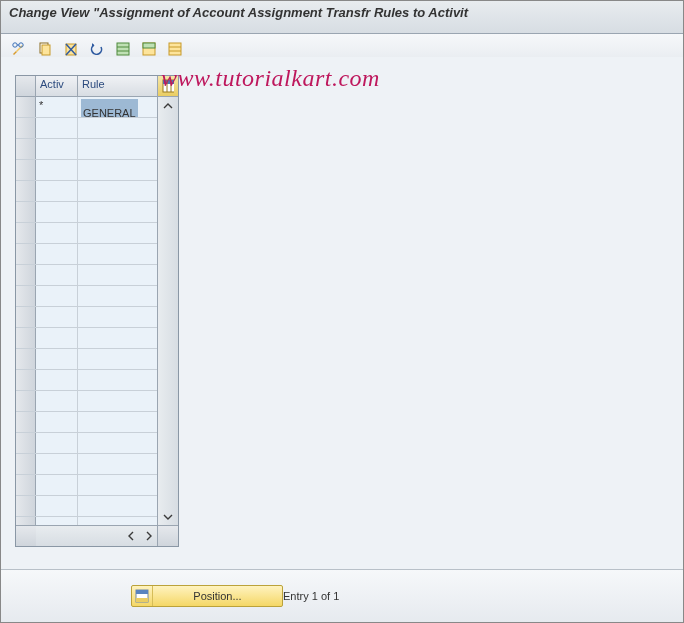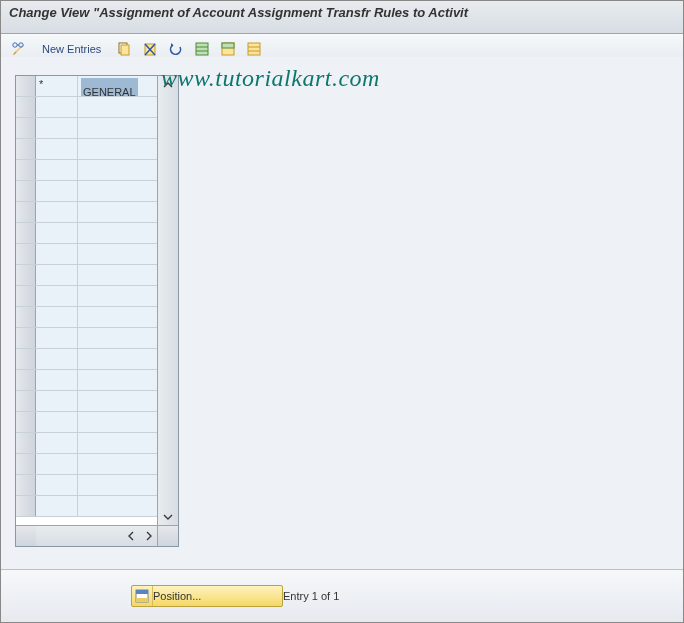--- a/index.html
+++ b/index.html
@@ -3,21 +3,21 @@
 <meta charset="utf-8">
 <style>
   html,body{margin:0;padding:0;font-family:Arial,Helvetica,sans-serif;font-size:11px;background:#fff}
   .frame{box-sizing:border-box;width:684px;height:623px;border:1px solid #888;position:relative;background:#fff;overflow:hidden}
   .titlebar{height:24px;background:linear-gradient(#e8ecef,#d7dde3);border-bottom:1px solid #9aa5b1;padding:4px 8px;font-style:italic;font-weight:bold;font-size:13px;color:#333;white-space:nowrap;overflow:hidden}
   .toolbar{height:30px;background:linear-gradient(#f6f8fa,#e6eaef);border-bottom:1px solid #b8c0c8;display:flex;align-items:center;padding:0 6px;gap:2px}
   .tb-btn{width:22px;height:22px;display:flex;align-items:center;justify-content:center;border:1px solid transparent;border-radius:2px;cursor:pointer}
   .tb-text{padding:0 8px;color:#2b4a7e;cursor:pointer;height:22px;line-height:22px;border:1px solid transparent;border-radius:2px}
   svg{display:block}
   .content{position:absolute;top:56px;left:0;right:0;bottom:0;background:#eef2f6}
-  .watermark{position:absolute;top:8px;left:160px;font-family:"Times New Roman",serif;font-style:italic;font-size:24px;color:#0f766e;font-weight:500;z-index:5;pointer-events:none;letter-spacing:.5px}
+  .watermark{position:absolute;top:8px;left:160px;font-family:"Times New Roman",serif;font-style:italic;font-size:24px;color:#be185d;font-weight:500;z-index:5;pointer-events:none;letter-spacing:.5px}
 
   .grid-wrap{position:absolute;top:18px;left:14px;width:162px;height:470px;border:1px solid #8a97a5;background:#fff;display:flex;flex-direction:column}
   .grid-head{display:flex;height:20px;background:linear-gradient(#f0f2f5,#d8dde3);border-bottom:1px solid #9aa5b1}
   .gh-cell{border-right:1px solid #9aa5b1;padding:2px 4px;box-sizing:border-box;color:#2b4a7e;overflow:hidden;white-space:nowrap}
   .gh-sel{width:20px;background:linear-gradient(#e5e8ec,#cfd5dc)}
   .gh-activ{width:42px}
   .gh-rule{flex:1}
   .gh-cfg{width:20px;background:linear-gradient(#f5e6a8,#eacd62);display:flex;align-items:center;justify-content:center;border-right:none}
   .grid-body{flex:1;overflow:hidden;position:relative;background:#fff}
   .gb-rows{position:absolute;top:0;left:0;right:20px;bottom:20px;overflow:hidden}
@@ -31,41 +31,40 @@
   .vs-btn{width:18px;height:18px;display:flex;align-items:center;justify-content:center;cursor:pointer}
   .vs-track{flex:1;width:100%}
   .hscroll{position:absolute;left:20px;right:20px;bottom:0;height:20px;background:linear-gradient(#e8ecef,#d7dde3);border-top:1px solid #9aa5b1;display:flex;align-items:center;justify-content:flex-end}
   .hs-btn{width:18px;height:18px;display:flex;align-items:center;justify-content:center;cursor:pointer}
   .corner-bl{position:absolute;left:0;bottom:0;width:20px;height:20px;background:linear-gradient(#e5e8ec,#cfd5dc);border-top:1px solid #9aa5b1;border-right:1px solid #9aa5b1}
   .corner-br{position:absolute;right:0;bottom:0;width:20px;height:20px;background:linear-gradient(#e5e8ec,#cfd5dc);border-top:1px solid #9aa5b1;border-left:1px solid #9aa5b1}
 
   .footer{position:absolute;left:0;right:0;bottom:0;height:52px;border-top:1px solid #b8c0c8;background:linear-gradient(#f6f8fa,#e6eaef);display:flex;align-items:center}
   .pos-btn{margin-left:130px;height:22px;width:152px;display:flex;align-items:center;background:linear-gradient(#fff3bf,#f5d766);border:1px solid #bba23a;border-radius:2px;cursor:pointer;box-sizing:border-box}
   .pos-btn .ic{width:20px;height:20px;display:flex;align-items:center;justify-content:center;border-right:1px solid #d6bd58}
-  .pos-btn .lbl{flex:1;color:#333}
+  .pos-btn .lbl{flex:1;text-align:center;color:#333}
   .entry-text{color:#333}
 </style>
 </head>
 <body>
 
 <div class="frame">
 
   <div class="titlebar">Change View "Assignment of Account Assignment Transfr Rules to Activit</div>
 
   <div class="toolbar">
     <div class="tb-btn">
       <svg width="16" height="16">
           <path d="M2 13 L5 10 L6 11 L3 14 Z" fill="#d79a2b"></path>
           <path d="M5 10 L11 4 L12 5 L6 11 Z" fill="#f2c561"></path>
           <circle cx="4" cy="4" r="2.2" fill="none" stroke="#3a6fb7" stroke-width="1"></circle>
           <circle cx="10" cy="4" r="2.2" fill="none" stroke="#3a6fb7" stroke-width="1"></circle>
           <line x1="6" y1="4" x2="8" y2="4" stroke="#3a6fb7"></line>
         </svg>
     </div>
-    <div class="tb-text">New Entries</div>
     <div class="tb-btn">
       <svg width="16" height="16">
           <rect x="3" y="2" width="8" height="10" fill="#fff" stroke="#8a6b1e"></rect>
           <rect x="5" y="4" width="8" height="10" fill="#fde49b" stroke="#c79a2b"></rect>
         </svg>
     </div>
     <div class="tb-btn">
       <svg width="16" height="16">
           <rect x="3" y="3" width="10" height="11" fill="#fde49b" stroke="#c79a2b"></rect>
           <line x1="3" y1="3" x2="13" y2="14" stroke="#2e5aa0" stroke-width="1.5"></line>
@@ -97,20 +96,33 @@
           <line x1="2" y1="6" x2="14" y2="6" stroke="#c79a2b"></line>
           <line x1="2" y1="10" x2="14" y2="10" stroke="#c79a2b"></line>
         </svg>
     </div>
   </div>
 
   <div class="content">
     <div class="watermark">www.tutorialkart.com</div>
 
     <div class="grid-wrap">
+      <div class="grid-head">
+        <div class="gh-cell gh-sel"></div>
+        <div class="gh-cell gh-activ">Activ</div>
+        <div class="gh-cell gh-rule">Rule</div>
+        <div class="gh-cell gh-cfg">
+          <svg width="14" height="14">
+              <rect x="1" y="1" width="12" height="12" fill="#fff" stroke="#9a7a1e"></rect>
+              <rect x="1" y="1" width="12" height="4" fill="#4a77b5"></rect>
+              <line x1="5" y1="1" x2="5" y2="13" stroke="#9a7a1e"></line>
+              <line x1="9" y1="1" x2="9" y2="13" stroke="#9a7a1e"></line>
+            </svg>
+        </div>
+      </div>
       <div class="grid-body">
         <div class="gb-rows" id="gb-rows">
             <div class="gb-row">
               <div class="gb-selcell"></div>
               <div class="gb-cell gb-activ">*</div>
               <div class="gb-cell gb-rule"><span class="val-sel">GENERAL</span></div>
             </div>
             <div class="gb-row">
               <div class="gb-selcell"></div>
               <div class="gb-cell gb-activ"></div>

